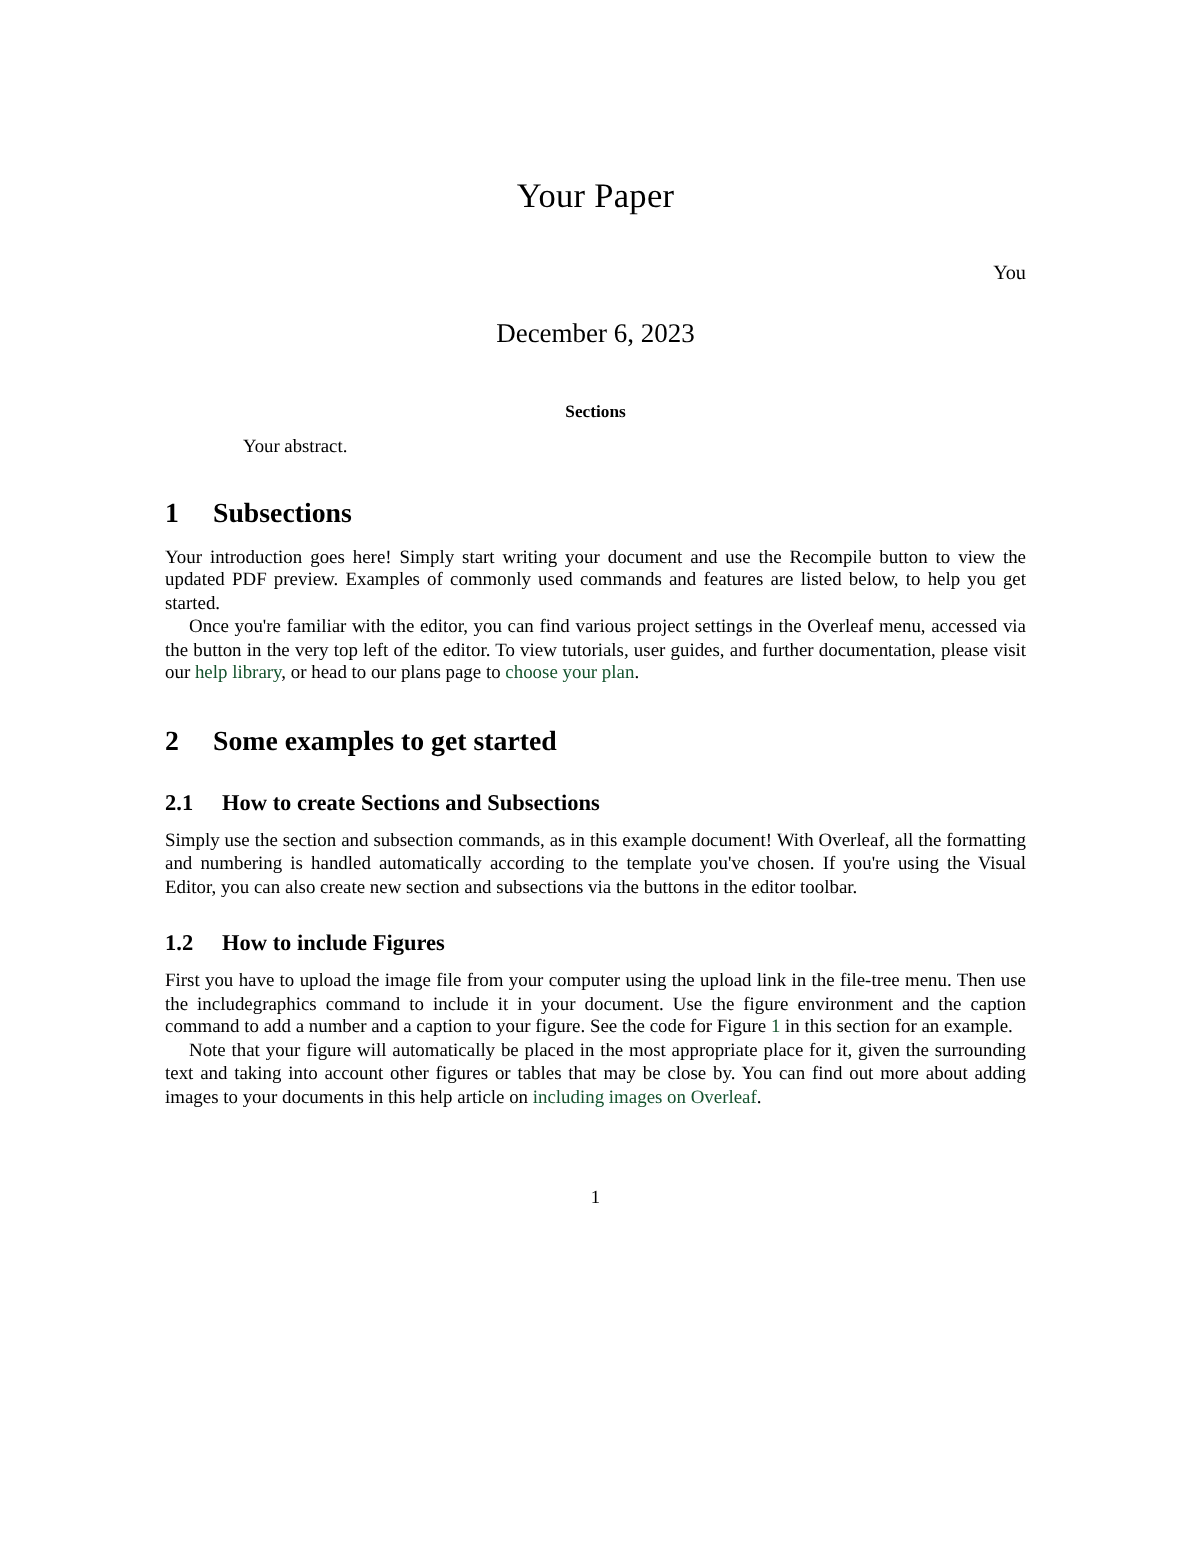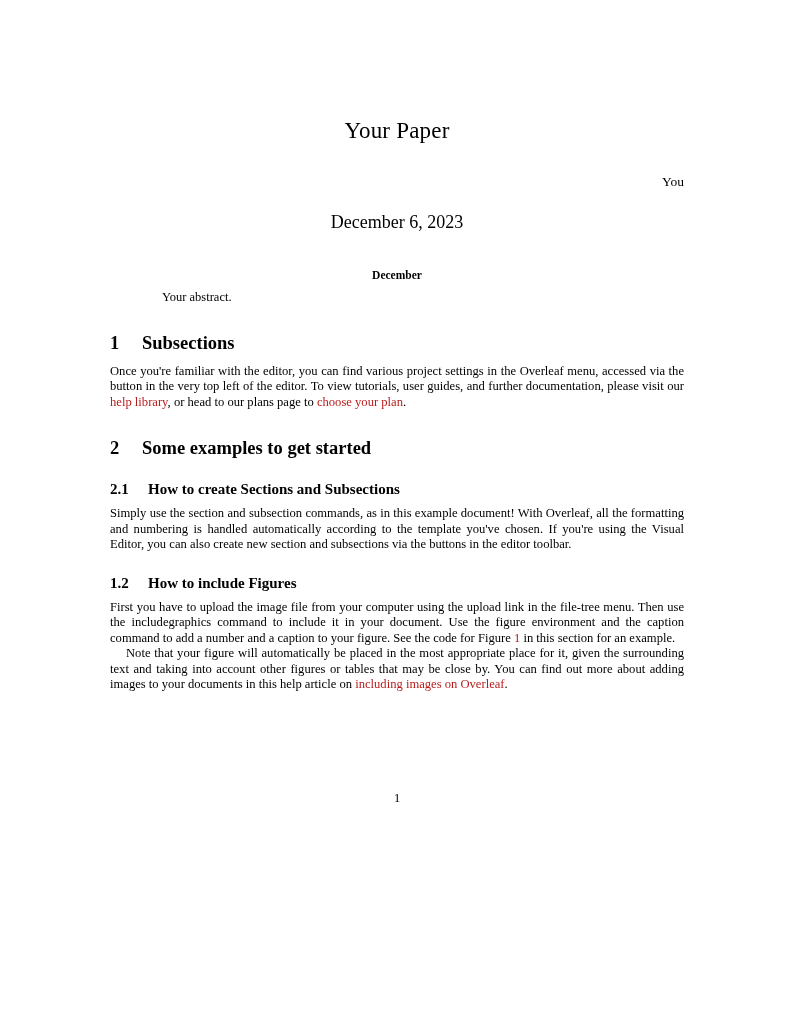--- a/index.html
+++ b/index.html
@@ -85,21 +85,21 @@
     text-align: justify;
     margin: 0;
     text-indent: 0;
   }
   p.body + p.body {
     text-indent: 16px;
     margin-top: 0;
   }
 
   a.link {
-    color: #b91c1c;
+    color: #14532d;
     text-decoration: none;
   }
 
   
   .figure-wrap {
     margin-top: 28px;
     text-align: center;
   }
   .frog {
     width: 143px;
@@ -213,27 +213,28 @@
 </style>
 </head>
 <body>
 
 <div class="page">
 
   <h1 class="doc-title">Your Paper</h1>
   <div class="doc-author">You</div>
   <div class="doc-date">December 6, 2023</div>
 
-  <div class="abstract-heading">December</div>
+  <div class="abstract-heading">Sections</div>
   <div class="abstract-body">Your abstract.</div>
 
   <h2 class="sec-h1">
     <span class="num">1</span><span>Subsections</span>
   </h2>
 
+  <p class="body">Your introduction goes here! Simply start writing your document and use the Recompile button to view the updated PDF preview. Examples of commonly used commands and features are listed below, to help you get started.</p>
   <p class="body"><span>Once you're familiar with the editor, you can find various project settings in the Overleaf menu, accessed via the button in the very top left of the editor. To view tutorials, user guides, and further documentation, please visit our </span><a class="link" href="#">help library</a><span>, or head to our plans page to </span><a class="link" href="#">choose your plan</a><span>.</span></p>
 
   <h2 class="sec-h1">
     <span class="num">2</span><span>Some examples to get started</span>
   </h2>
 
   <h3 class="sec-h2">
     <span class="num">2.1</span><span>How to create Sections and Subsections</span>
   </h3>
   <p class="body">Simply use the section and subsection commands, as in this example document! With Overleaf, all the formatting and numbering is handled automatically according to the template you've chosen. If you're using the Visual Editor, you can also create new section and subsections via the buttons in the editor toolbar.</p>

